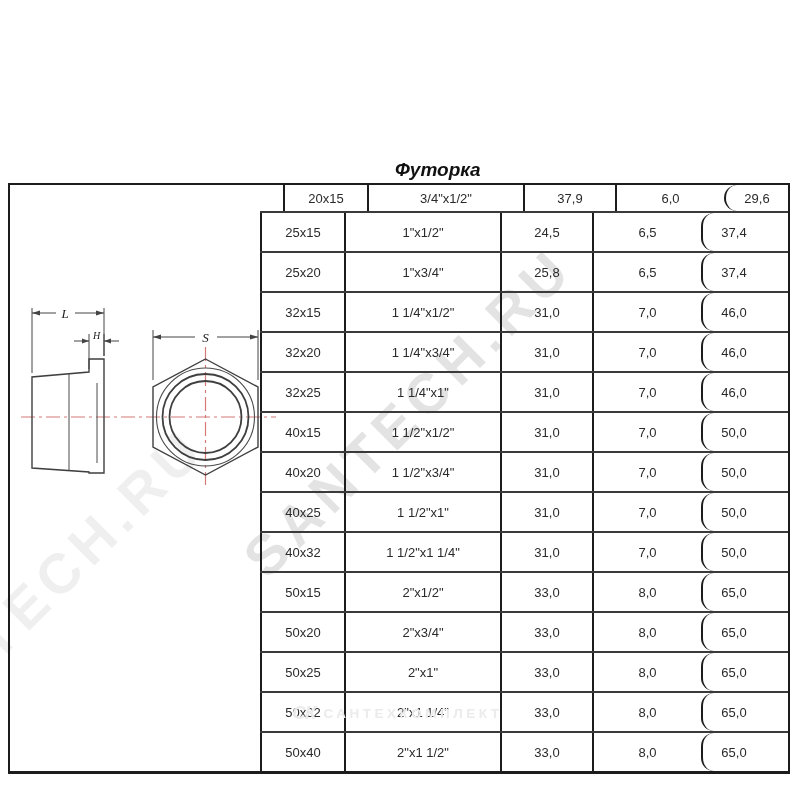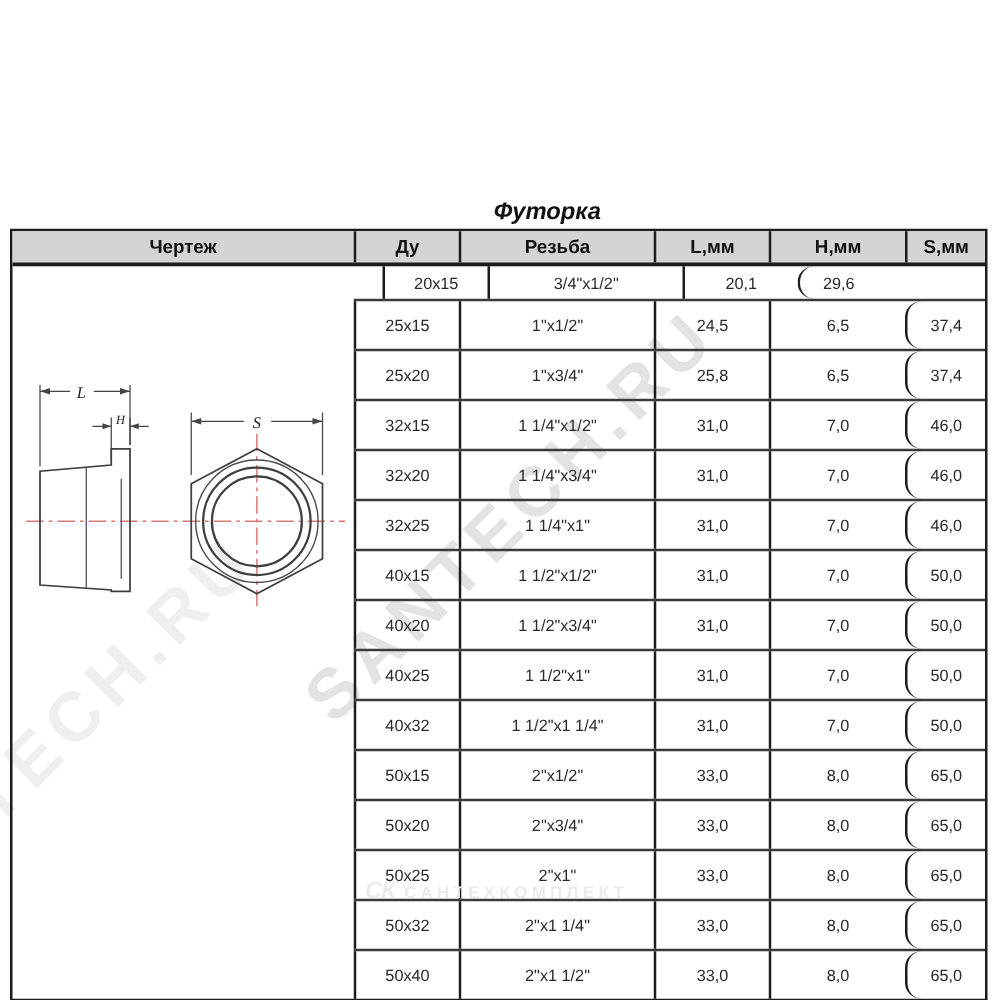--- a/index.html
+++ b/index.html
@@ -69,35 +69,28 @@
 </style>
 </head>
 <body>
 
 <div class="watermark wm-main">SANTECH.RU</div>
 <div class="watermark wm-secondary">SANTECH.RU</div>
 
 <div class="doc-title">Футорка</div>
 
 <div class="spec-table">
-  <div class="header-row">
-    <div class="hcell h0">Чертеж</div>
-    <div class="hcell h1">Ду</div>
-    <div class="hcell h2">Резьба</div>
-    <div class="hcell h3">L,мм</div>
-    <div class="hcell h4">H,мм</div>
-    <div class="hcell h5">S,мм</div>
-  </div>
   <div class="tbody">
     <div class="drawing-cell"></div>
     <div class="rows-col">
         <div class="trow">
           <div class="tcell col0">20x15</div>
           <div class="tcell col1">3/4"x1/2"</div>
-          <div class="tcell col2">20,1</div>
+          <div class="tcell col2">37,9</div>
+          <div class="tcell col3">6,0</div>
           <div class="tcell col4">29,6</div>
         </div>
         <div class="trow">
           <div class="tcell col0">25x15</div>
           <div class="tcell col1">1"x1/2"</div>
           <div class="tcell col2">24,5</div>
           <div class="tcell col3">6,5</div>
           <div class="tcell col4">37,4</div>
         </div>
         <div class="trow">

